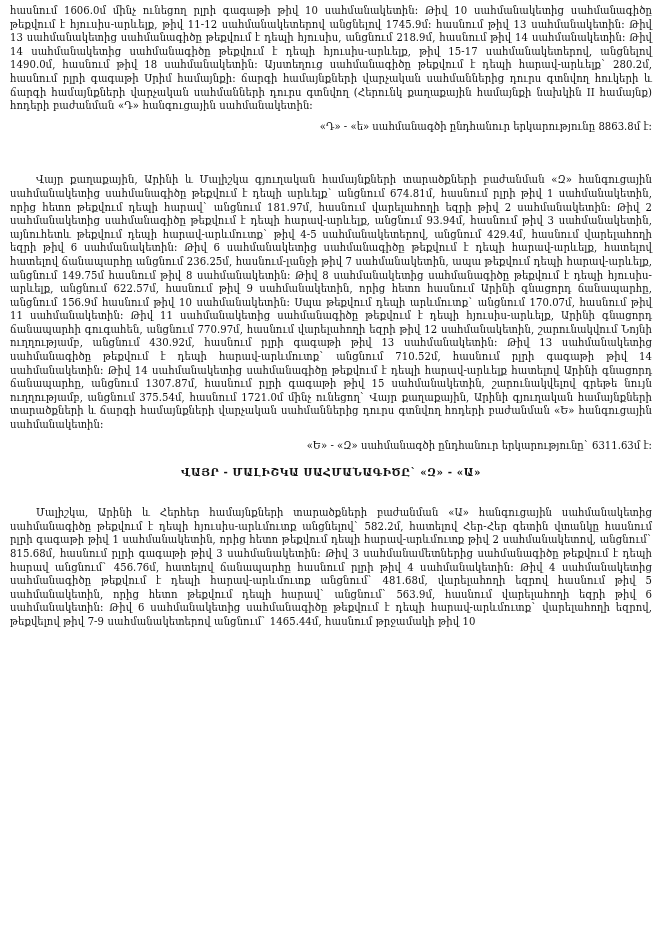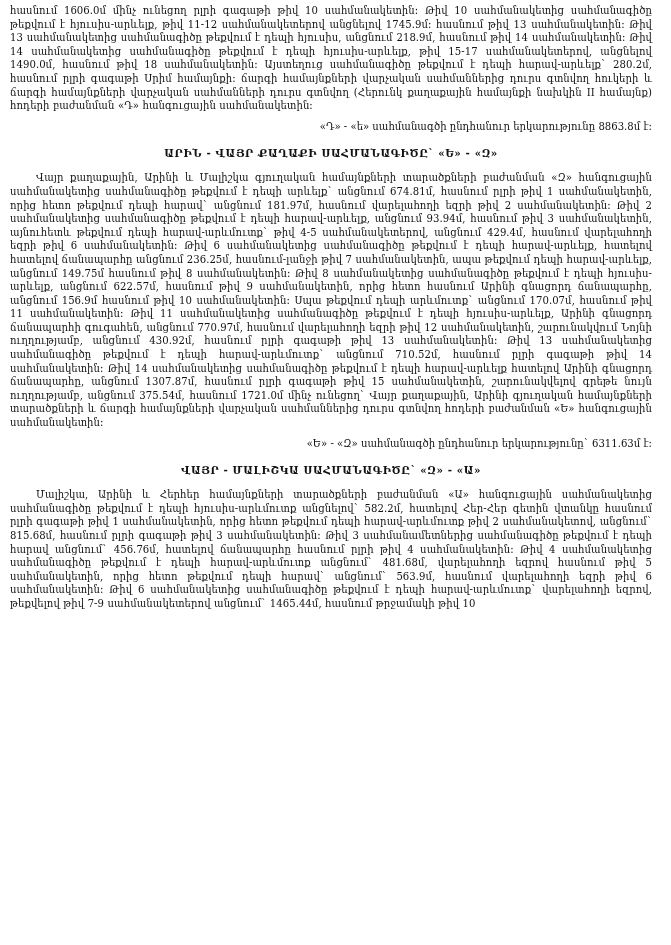--- a/index.html
+++ b/index.html
@@ -25,20 +25,21 @@
     font-size: 10.1px;
     line-height: 13.6px;
     text-align: justify;
     text-justify: inter-word;
     margin: 0 0 0 0;
     letter-spacing: 0.05px;
     word-spacing: 0.2px;
   }
   .para.indent {
     text-indent: 26px;
+    margin-top: 16px;
   }
   .gap-sm { height: 7px; }
   .gap-md { height: 11px; }
   .gap-lg { height: 13px; }
   .heading {
     font-size: 10.3px;
     text-align: center;
     letter-spacing: 0.6px;
     margin: 0;
     line-height: 14px;
@@ -57,21 +58,20 @@
 <div class="page">
 
   <p class="para">հասնում 1606.0մ մինչ ունեցող րլրի գագաթի թիվ 10 սահմանակետին: Թիվ 10 սահմանակետից սահմանագիծը թեքվում է հյուսիս-արևելք, թիվ 11-12 սահմանակետերով անցնելով 1745.9մ:    հասնում թիվ 13 սահմանակետին: Թիվ 13 սահմանակետից սահմանագիծը թեքվում է դեպի հյուսիս, անցնում 218.9մ, հասնում թիվ 14 սահմանակետին: Թիվ 14 սահմանակետից սահմանագիծը թեքվում է դեպի հյուսիս-արևելք, թիվ 15-17 սահմանակետերով, անցնելով 1490.0մ,  հասնում թիվ 18 սահմանակետին: Այստեղուց սահմանագիծը թեքվում է դեպի հարավ-արևելք` 280.2մ, հասնում րլրի գագաթի Սրիմ համայնքի:  ճարգի համայնքների վարչական սահմաններից դուրս գտնվող հուկերի և ճարգի համայնքների վարչական սահմանների դուրս գտնվող (Հերունկ քաղաքային համայնքի նախկին II համայնք) հոդերի բաժանման «Դ» հանգուցային սահմանակետին:</p>
 
   <div class="gap-sm"></div>
 
   <p class="quote-line">«Դ» - «ե» սահմանագծի ընդհանուր երկարությունը 8863.8մ է:</p>
 
   <div class="gap-lg"></div>
 
-  <h2 class="heading">ԱՐԻՆ - ՎԱՅՐ ՔԱՂԱՔԻ ՍԱՀՄԱՆԱԳԻԾԸ` «Ե» - «Զ»</h2>
 
   <div class="gap-md"></div>
 
   <p class="para indent">Վայր քաղաքային, Արինի և Մալիշկա գյուղական համայնքների տարածքների բաժանման «Զ» հանգուցային սահմանակետից սահմանագիծը թեքվում է դեպի արևելք` անցնում 674.81մ, հասնում րլրի թիվ 1 սահմանակետին, որից հետո թեքվում դեպի հարավ` անցնում  181.97մ,  հասնում  վարելահողի  եզրի  թիվ  2  սահմանակետին:  Թիվ  2 սահմանակետից սահմանագիծը թեքվում է դեպի հարավ-արևելք, անցնում 93.94մ, հասնում թիվ 3 սահմանակետին, այնուհետև թեքվում դեպի հարավ-արևմուտք` թիվ 4-5 սահմանակետերով, անցնում 429.4մ, հասնում վարելահողի եզրի թիվ 6 սահմանակետին: Թիվ 6 սահմանակետից սահմանագիծը թեքվում է դեպի հարավ-արևելք, հատելով հատելով ճանապարհը անցնում 236.25մ, հասնում-լանջի թիվ 7 սահմանակետին, ապա թեքվում դեպի հարավ-արևելք, անցնում 149.75մ հասնում թիվ 8 սահմանակետին: Թիվ 8 սահմանակետից սահմանագիծը թեքվում է դեպի հյուսիս-արևելք, անցնում 622.57մ, հասնում թիվ 9 սահմանակետին, որից հետո հասնում Արինի գնացորդ ճանապարհը, անցնում 156.9մ հասնում թիվ 10 սահմանակետին: Սպա թեքվում դեպի արևմուտք` անցնում 170.07մ,  հասնում  թիվ 11 սահմանակետին: Թիվ 11 սահմանակետից սահմանագիծը թեքվում է դեպի հյուսիս-արևելք, Արինի գնացորդ ճանապարհի գուգահեն, անցնում 770.97մ, հասնում վարելահողի եզրի թիվ 12 սահմանակետին, շարունակվում Նոյնի ուղղությամբ, անցնում  430.92մ,    հասնում  րլրի  գագաթի  թիվ  13  սահմանակետին:  Թիվ  13 սահմանակետից սահմանագիծը թեքվում է դեպի հարավ-արևմուտք` անցնում 710.52մ, հասնում րլրի գագաթի թիվ 14 սահմանակետին: Թիվ 14 սահմանակետից սահմանագիծը թեքվում է դեպի հարավ-արևելք հատելով Արինի գնացորդ ճանապարհը, անցնում 1307.87մ, հասնում րլրի գագաթի թիվ 15 սահմանակետին, շարունակվելով գրեթե նույն ուղղությամբ, անցնում 375.54մ,  հասնում 1721.0մ մինչ ունեցող` Վայր քաղաքային, Արինի գյուղական համայնքների տարածքների և ճարգի համայնքների վարչական սահմաններից դուրս գտնվող հոդերի բաժանման «Ե» հանգուցային սահմանակետին:</p>
 
   <div class="gap-sm"></div>
 
   <p class="quote-line">«Ե» - «Զ» սահմանագծի ընդհանուր երկարությունը` 6311.63մ է:</p>
 
   <div class="gap-lg"></div>

